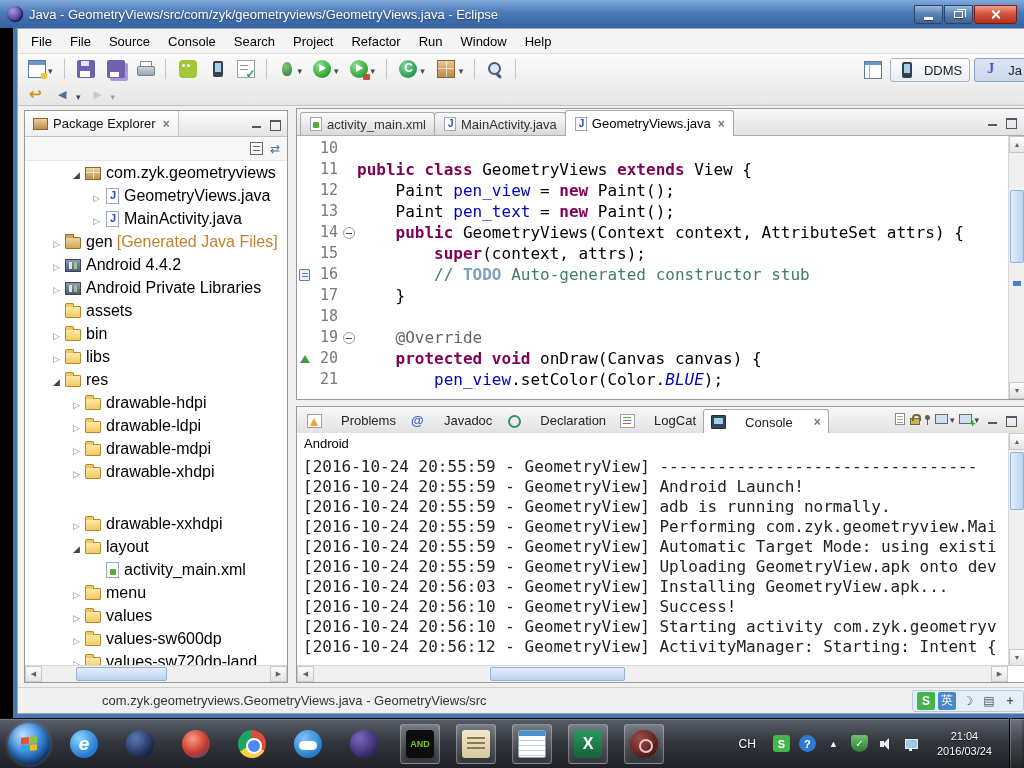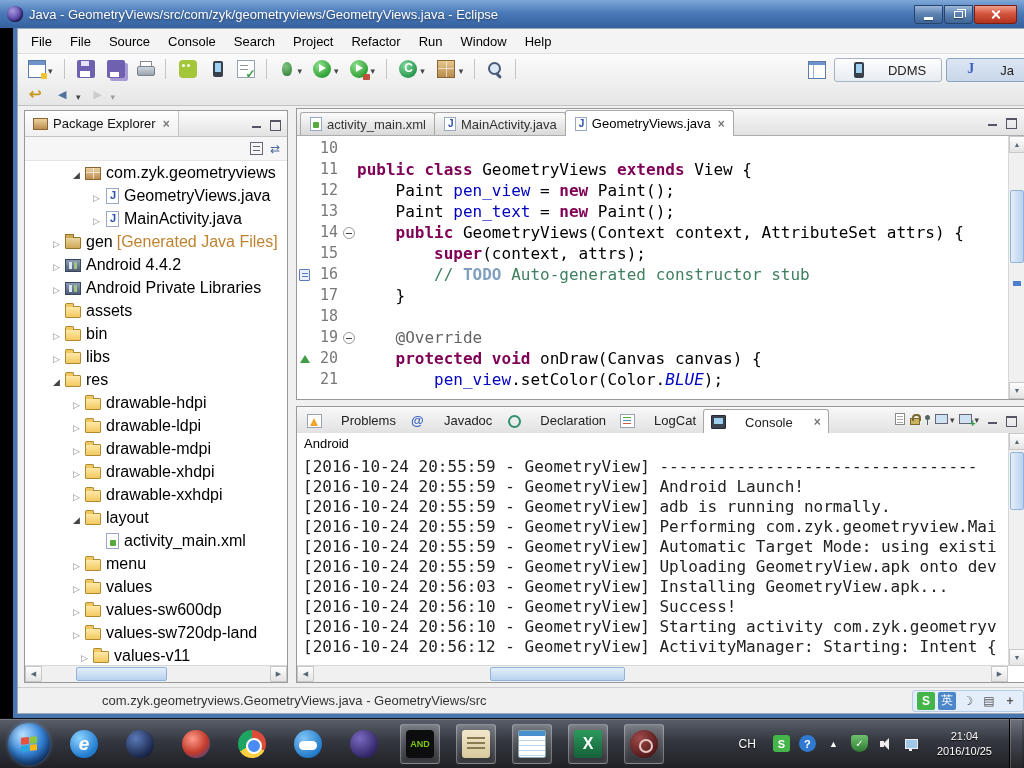--- a/index.html
+++ b/index.html
@@ -37,21 +37,21 @@
 .toolbar{position:absolute;top:25px;left:0;right:0;height:52px;background:linear-gradient(#fbfbfb,#e6e6e6);border-bottom:1px solid #c2c2c2;overflow:hidden}
 .tb-row{display:flex;align-items:center;padding-left:6px;gap:2px}
 .tb-row.r1{height:30px}
 .tb-row.r2{height:22px}
 .tb-sep{width:1px;height:20px;background:#c5c5c5;margin:0 5px;flex:none}
 .tb-btn{height:24px;min-width:24px;display:flex;align-items:center;justify-content:center;padding:0 3px;border-radius:3px;border:1px solid transparent;cursor:pointer;flex:none}
 .tb-btn.disabled{opacity:.45}
 .tb-dd::after{content:"▾";font-size:9px;color:#444;margin-left:2px}
 .tb-label{margin-left:4px;color:#222}
 .tb-right{position:absolute;right:0;top:2px;height:28px;display:flex;align-items:center;gap:4px;padding-right:2px}
-.tb-btn.persp{border:1px solid #a7b4c6;background:linear-gradient(#fdfdfd,#e7ecf4);padding:0 15px;gap:16px}
+.tb-btn.persp{border:1px solid #a7b4c6;background:linear-gradient(#fdfdfd,#e7ecf4);padding:0 7px;gap:4px}
 .tb-btn.persp.pressed{background:linear-gradient(#dde6f3,#c9d7ea);border-color:#8ba2c2}
 
 
 .tico{width:18px;height:18px;position:relative;display:inline-block;flex:none}
 .tico-window{background:#fff;border:1px solid #5a7aa8}
 .tico-window::before{content:"";position:absolute;left:0;top:0;right:0;height:4px;background:#6e93c8}
 .tico-window::after{content:"";position:absolute;right:-2px;bottom:-2px;width:6px;height:6px;background:#f4c430;border-radius:1px}
 .tico-floppy{background:#6f61b0;border-radius:2px;margin:1px}
 .tico-floppy::before{content:"";position:absolute;left:4px;top:1px;width:8px;height:5px;background:#e6e2f8}
 .tico-floppy::after{content:"";position:absolute;left:3px;bottom:1px;width:10px;height:6px;background:#fff}
@@ -459,21 +459,21 @@
               <div class="tree-row" style="padding-left: 44px;">
                 <span class="tw tw-col"></span>
                 <span class="t-ico t-folder"></span>
                 <span class="t-label">drawable-mdpi</span>
               </div>
               <div class="tree-row" style="padding-left: 44px;">
                 <span class="tw tw-col"></span>
                 <span class="t-ico t-folder"></span>
                 <span class="t-label">drawable-xhdpi</span>
               </div>
-              <div class="tree-row" style="padding-left: 44px;">
+              <div class="tree-row" style="padding-left: 44px; margin-top: 29px;">
                 <span class="tw tw-col"></span>
                 <span class="t-ico t-folder"></span>
                 <span class="t-label">drawable-xxhdpi</span>
               </div>
               <div class="tree-row" style="padding-left: 44px;">
                 <span class="tw tw-exp"></span>
                 <span class="t-ico t-folder"></span>
                 <span class="t-label">layout</span>
               </div>
               <div class="tree-row" style="padding-left: 64px;">
@@ -710,19 +710,19 @@
       <span id="trayIcons" style="display:flex;align-items:center;gap:9px">
           <span class="tr-ico tr-sogou">S</span>
           <span class="tr-ico tr-help">?</span>
           <span class="tr-ico tr-uparrow">▲</span>
           <span class="tr-ico tr-shield">✓</span>
           <span class="tr-ico tr-volume"></span>
           <span class="tr-ico tr-network"></span>
         </span>
       <div class="clock">
         <div>21:04</div>
-        <div>2016/10/25</div>
+        <div>2016/03/24</div>
       </div>
       <div class="show-desktop"></div>
     </div>
   </div>
 
 </div>
 
 </body></html>

